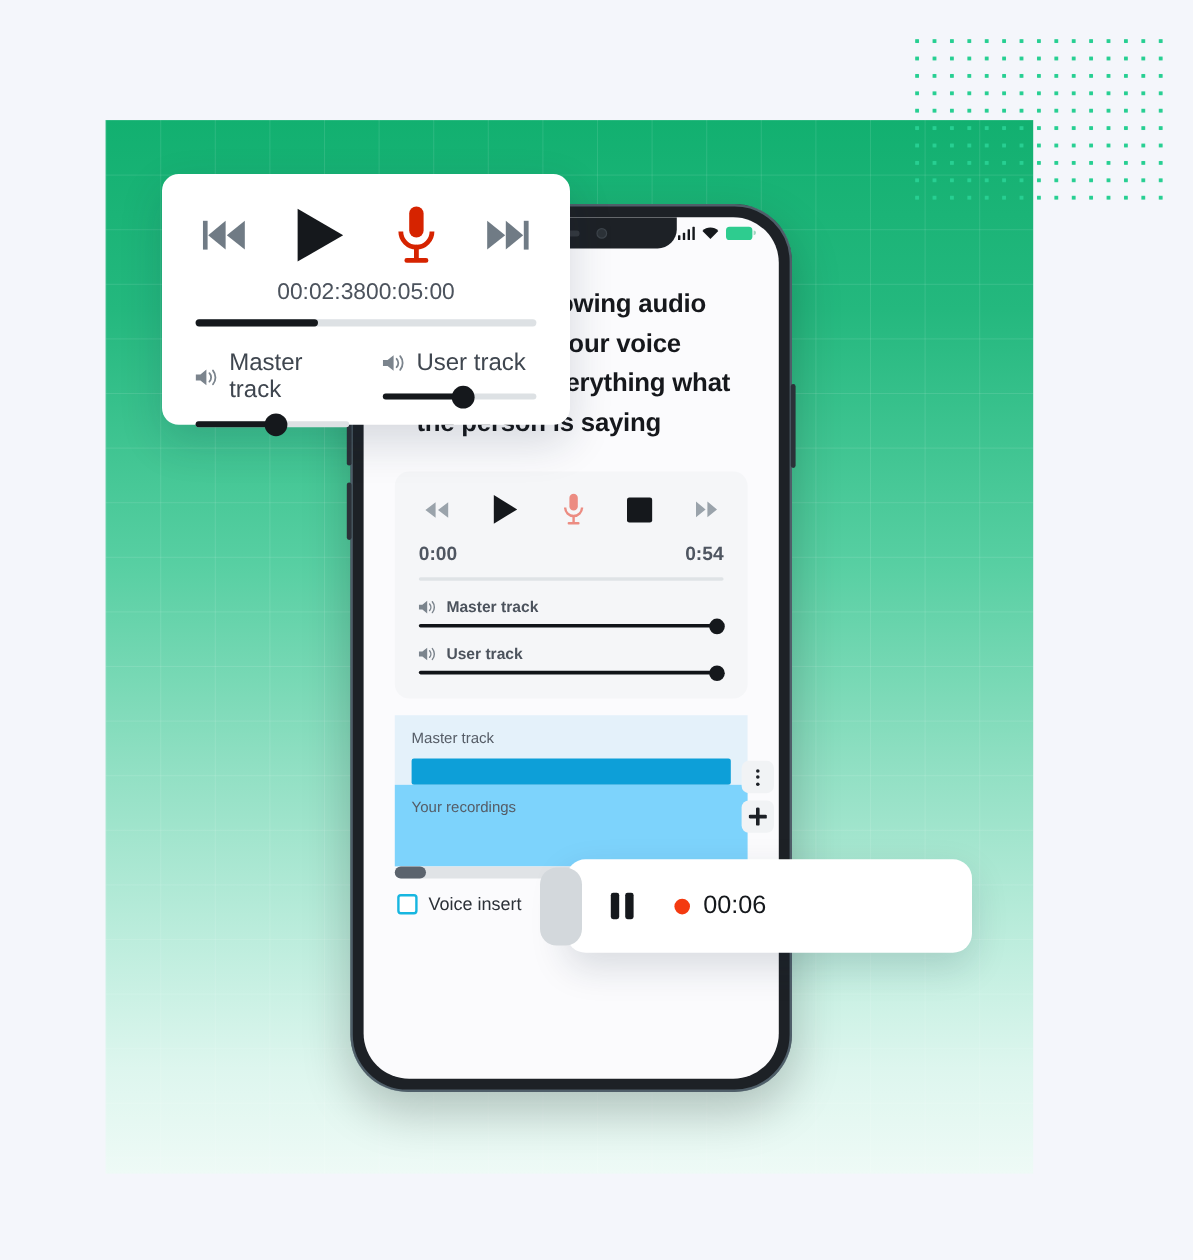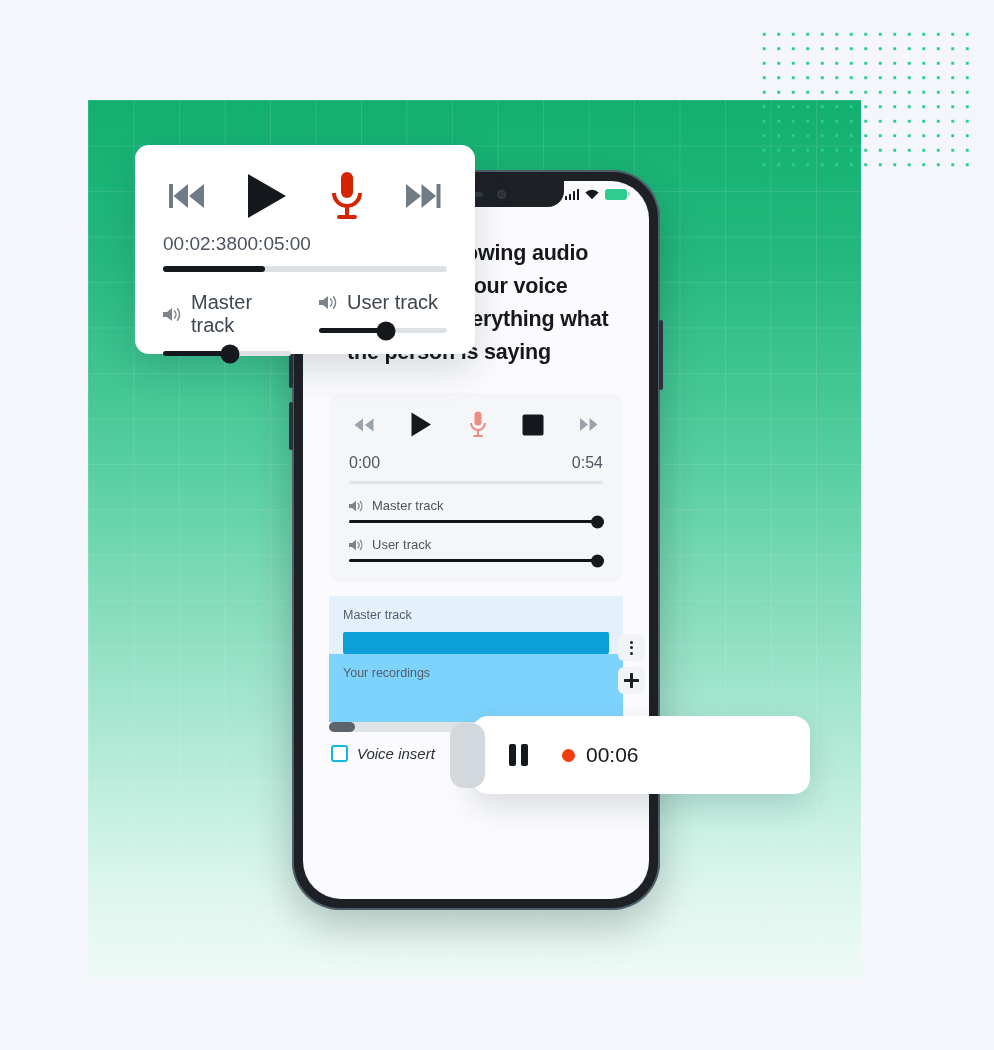--- a/index.html
+++ b/index.html
@@ -93,21 +93,21 @@
   .screen-body { position:absolute; inset:0; padding: 46px 18px 0; }
   .headline {
     font-size: 21.5px; font-weight: bold; color:#16181c;
     line-height: 33px; letter-spacing:-.2px;
     padding-left: 26px; padding-top: 10px;
   }
 
   
   .inner-player {
     margin: 24px 8px 0; background:#f5f6f8;
-    border-radius: 12px; padding: 18px 20px 20px;
+    border-radius: 12px; padding: 18px 20px 20px; font-weight: bold;
   }
   .ip-controls { display:flex; align-items:center; justify-content:space-between; padding:0 4px 4px; }
   .ip-times { display:flex; justify-content:space-between; font-size:16px; color:#4f5661; margin-top:12px; }
   .ip-progress { height:3px; background:#dfe3e6; border-radius:2px; margin-top:9px; }
   .vol-row { display:flex; align-items:center; gap:8px; margin-top:14px; }
   .vol-label { font-size:13px; color:#4c535d; }
   .vol-slider { position:relative; height:3px; background:#111418; border-radius:2px; margin-top:7px; }
   .vol-knob { position:absolute; right:-1px; top:50%; transform:translateY(-50%);
               width:13px; height:13px; border-radius:50%; background:#15181c; }
 
@@ -127,38 +127,38 @@
   }
   .dots-v { display:flex; flex-direction:column; gap:2.5px; }
   .dots-v i { width:3px; height:3px; border-radius:50%; background:#1c2026; display:block; }
 
   .hscroll { height:10px; background:#e0e3e6; border-radius:5px; margin:0 0 0 0; position:relative; }
   .hscroll::before{ content:""; position:absolute; left:0; top:0; width:26px; height:10px;
      background:#5b636d; border-radius:5px; }
 
   .voice-insert { display:flex; align-items:center; gap:9px; padding:13px 2px 0; }
   .chk { width:17px; height:17px; border:2px solid #17b6e0; border-radius:3px; background:#fff; }
-  .vi-label { font-size:15px; color:#2c3138;font-style:italic; }
+  .vi-label { font-size:15px; color:#2c3138; }
 
   
   .savebar {
     position:absolute; left:0; right:0; bottom:0; height:62px;
     background:#1eab6b; display:flex; align-items:center; padding-left:34px;
   }
   .savebar span { color:#fff; font-size:15.5px; font-weight:bold; }
 
   
   .float-player {
     position:absolute; left:135px; top:145px; width:340px; height:209px;
     background:#fff; border-radius:14px; z-index:8;
     box-shadow: 0 14px 36px rgba(20,40,60,.16);
     padding: 24px 28px 0;
   }
   .fp-controls { display:flex; align-items:center; justify-content:space-between; padding:0 6px; height:54px; }
-  .fp-times { display:flex; justify-content:flex-start; font-size:19px; color:#4c535d; margin-top:10px; }
+  .fp-times { display:flex; justify-content:center; font-size:19px; color:#4c535d; margin-top:10px; }
   .fp-progress { height:6px; background:#dde1e4; border-radius:3px; margin-top:11px; position:relative; }
   .fp-progress i { position:absolute; left:0; top:0; height:6px; width:36%; background:#15181c; border-radius:3px; display:block; }
   .fp-vols { display:flex; gap:28px; margin-top:19px; }
   .fp-vol { flex:1; }
   .fp-vol-head { display:flex; align-items:center; gap:9px; }
   .fp-vol-label { font-size:20px; color:#3f464f; }
   .fp-slider { position:relative; height:5px; background:#dde1e4; border-radius:3px; margin-top:14px; }
   .fp-slider i { position:absolute; left:0; top:0; height:5px; width:52%; background:#15181c; border-radius:3px; display:block; }
   .fp-slider b { position:absolute; left:52%; top:50%; transform:translate(-50%,-50%);
      width:19px; height:19px; border-radius:50%; background:#15181c; display:block; }

